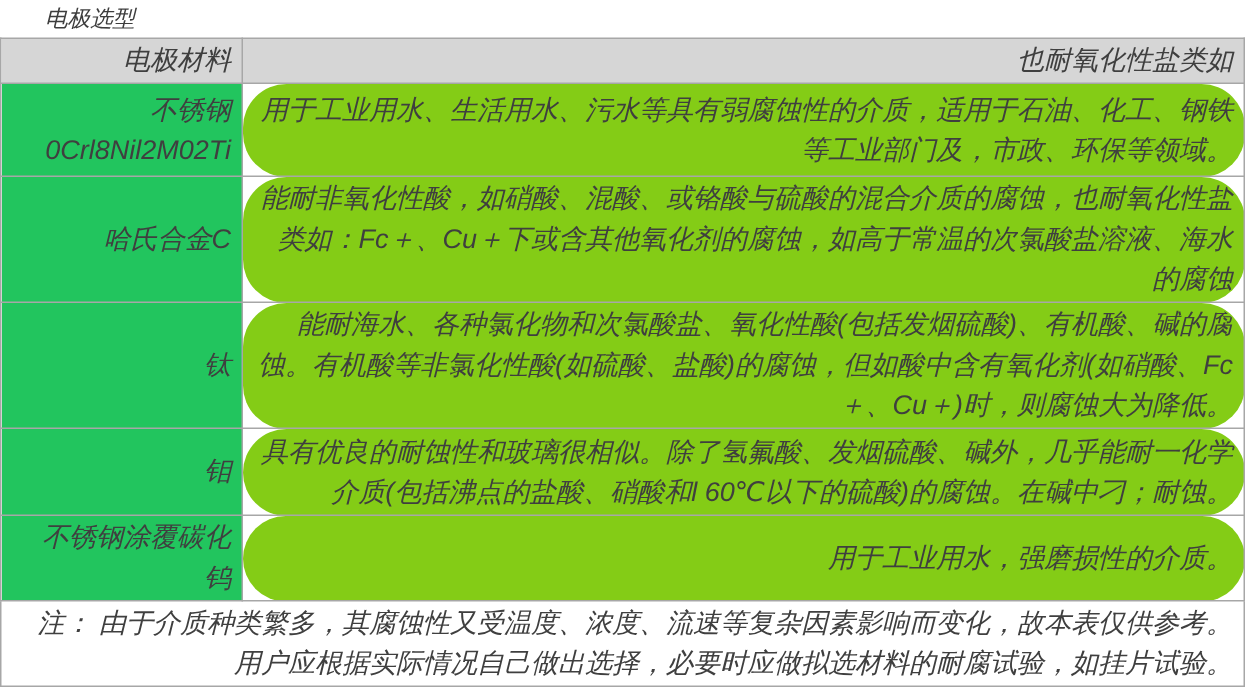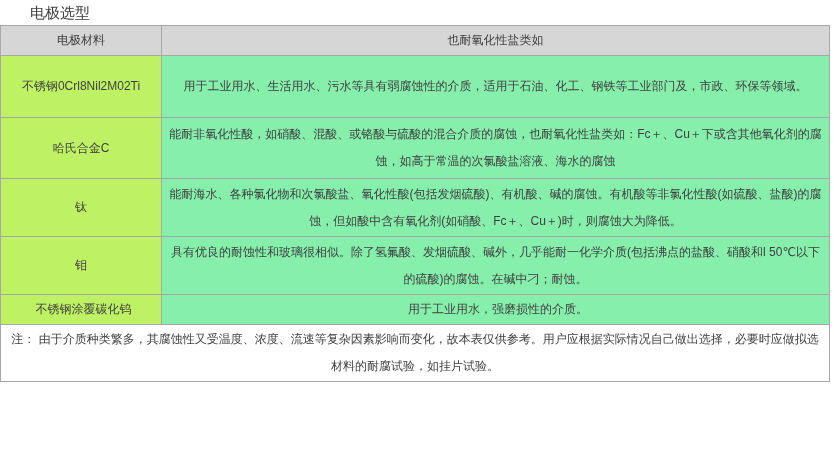--- a/index.html
+++ b/index.html
@@ -7,52 +7,53 @@
     padding: 0;
     background: #ffffff;
     width: 834px;
     font-family: "Liberation Sans", "DejaVu Sans", sans-serif;
   }
   .page {
     width: 834px;
     height: 463px;
     background: #ffffff;
     overflow: hidden;
+    font-style: italic;
   }
   .page-title {
     margin: 4px 0 3px 30px;
     font-size: 15px;
     color: #3d3d3d;
     line-height: 18px;
   }
   table.spec-table {
     border-collapse: collapse;
     table-layout: fixed;
     width: 830px;
     margin-left: 0;
   }
   table.spec-table col.c1 { width: 161px; }
   table.spec-table th,
   table.spec-table td {
     border: 1px solid #a7a7a7;
-    font-size: 12px;
+    font-size: 18px;
     font-weight: normal;
     color: #3f3f3f;
-    text-align: center;
+    text-align: right;
     vertical-align: middle;
     padding: 1px 7px;
     line-height: 27px;
     overflow: hidden;
   }
   table.spec-table th {
     background: #d6d6d6;
     height: 26px;
   }
-  td.material { background: #bef264; }
-  td.desc { background: #86efac; }
+  td.material { background: #22c55e; }
+  td.desc { background: #84cc16; border-radius: 29px; }
   tr.r1 td { height: 59px; }
   tr.r2 td { height: 54px; }
   tr.r3 td { height: 58px; }
   tr.r4 td { height: 55px; }
   tr.r5 td { height: 55px; }
   tr.r6 td { height: 26px; }
   tr.r7 td { height: 26px; padding-left: 12px; }
   tr.note-row td {
     background: #ffffff;
     height: 49px;
@@ -85,21 +86,21 @@
       <tr class="r3">
         <td class="material">哈氏合金C</td>
         <td class="desc">能耐非氧化性酸，如硝酸、混酸、或铬酸与硫酸的混合介质的腐蚀，也耐氧化性盐类如：Fc＋、Cu＋下或含其他氧化剂的腐蚀，如高于常温的次氯酸盐溶液、海水的腐蚀</td>
       </tr>
       <tr class="r4">
         <td class="material">钛</td>
         <td class="desc">能耐海水、各种氯化物和次氯酸盐、氧化性酸(包括发烟硫酸)、有机酸、碱的腐蚀。有机酸等非氯化性酸(如硫酸、盐酸)的腐蚀，但如酸中含有氧化剂(如硝酸、Fc＋、Cu＋)时，则腐蚀大为降低。</td>
       </tr>
       <tr class="r5">
         <td class="material">钼</td>
-        <td class="desc">具有优良的耐蚀性和玻璃很相似。除了氢氟酸、发烟硫酸、碱外，几乎能耐一化学介质(包括沸点的盐酸、硝酸和l 50℃以下的硫酸)的腐蚀。在碱中刁；耐蚀。</td>
+        <td class="desc">具有优良的耐蚀性和玻璃很相似。除了氢氟酸、发烟硫酸、碱外，几乎能耐一化学介质(包括沸点的盐酸、硝酸和l 60℃以下的硫酸)的腐蚀。在碱中刁；耐蚀。</td>
       </tr>
       <tr class="r7">
         <td class="material">不锈钢涂覆碳化钨</td>
         <td class="desc">用于工业用水，强磨损性的介质。</td>
       </tr>
       <tr class="note-row">
         <td colspan="2">注： 由于介质种类繁多，其腐蚀性又受温度、浓度、流速等复杂因素影响而变化，故本表仅供参考。用户应根据实际情况自己做出选择，必要时应做拟选材料的耐腐试验，如挂片试验。</td>
       </tr>
     </tbody>
   </table>

